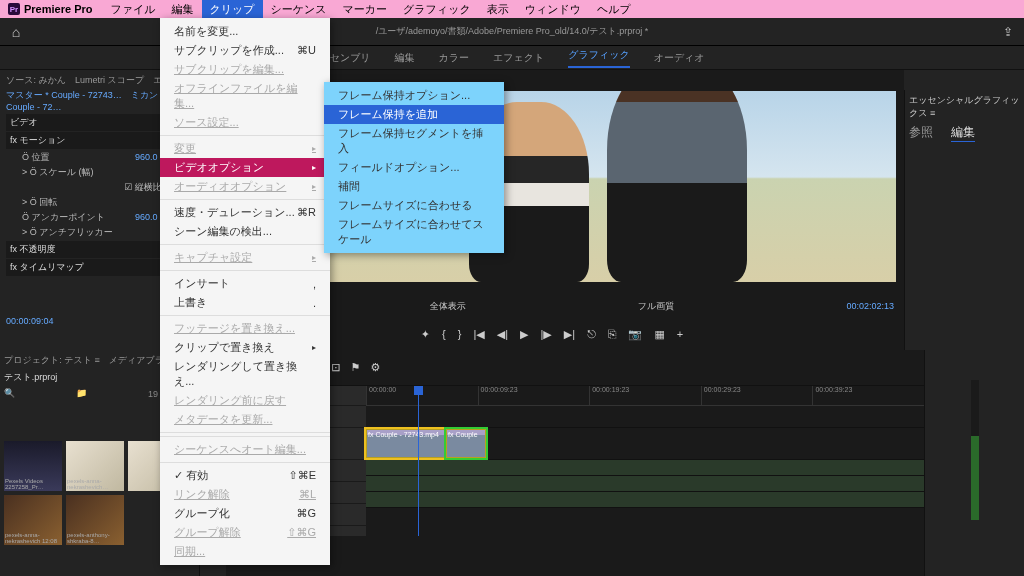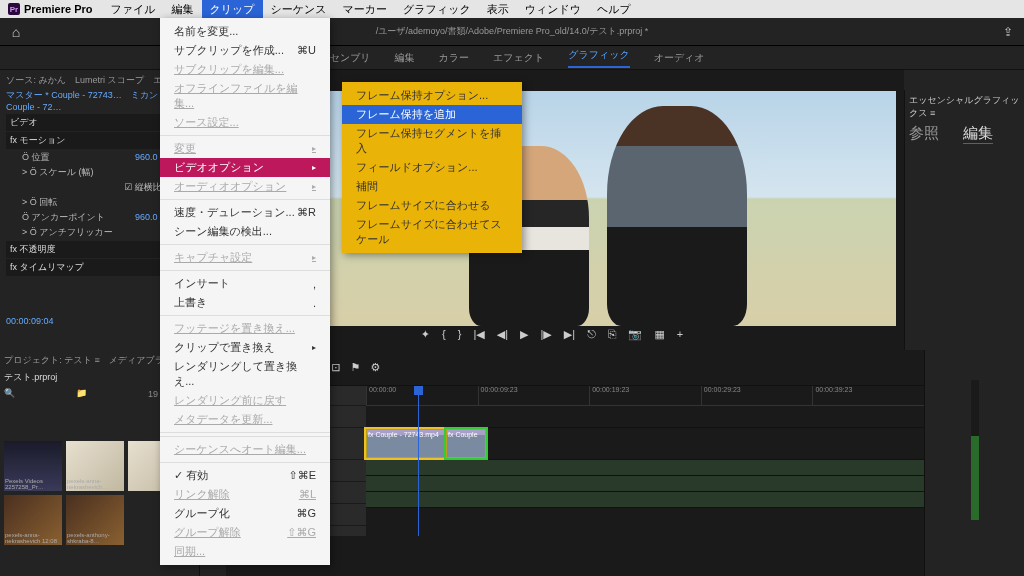--- a/index.html
+++ b/index.html
@@ -1,17 +1,17 @@
 <!DOCTYPE html>
 <html><head>
 <meta charset="utf-8">
 <style>
 * { margin:0; padding:0; box-sizing:border-box; font-family:"Hiragino Sans","Helvetica Neue",sans-serif; }
 body { width:1024px; height:576px; background:#232323; color:#ccc; font-size:10px; overflow:hidden; position:relative; }
-.menubar { height:18px; background:#e5e5e5; color:#000; display:flex; align-items:center; font-size:11px; }
+.menubar { height:18px; background:#f9a8d4; color:#000; display:flex; align-items:center; font-size:11px; }
 .menubar .app { font-weight:600; padding:0 10px 0 8px; display:flex; align-items:center; gap:4px;}
 .menubar .pr { width:12px;height:12px;background:#2a0a3a;color:#d490ff;font-size:8px;font-weight:700;display:flex;align-items:center;justify-content:center;border-radius:2px;}
 .menubar .mi { padding:2px 8px; cursor:default;}
 .menubar .mi.open { background:#2a64d6; color:#fff;}
 .toolbar { height:28px; background:#232323; display:flex; align-items:center; border-bottom:1px solid #000;}
 .toolbar .home { width:32px; text-align:center; font-size:14px;}
 .toolbar .path { flex:1; text-align:center; color:#999; font-size:9px;}
 .toolbar .share { width:32px; text-align:center; font-size:12px;}
 .workspaces { height:24px; background:#232323; display:flex; justify-content:center; gap:24px; align-items:center; font-size:10px; color:#999; border-bottom:1px solid #111;}
 .workspaces span.active { color:#56a0ff; border-bottom:2px solid #2a64d6; padding-bottom:4px;}
@@ -27,21 +27,21 @@
 .prgcol .title { font-size:9px; padding:3px 8px; color:#ccc;}
 .prgcol .mon { flex:1; margin:2px 8px; background:#000; position:relative; overflow:hidden;}
 .sky { position:absolute; inset:0; background:linear-gradient(180deg,#b8d4e8 0%,#d5e5ef 45%,#cad3b0 46%,#d8cfa8 100%);}
 .person { position:absolute; bottom:0; border-radius:40% 40% 10% 10%; }
 .p1 { left:38%; width:120px; height:180px; background:linear-gradient(180deg,#d4a67a 0%,#d4a67a 30%,#262626 30%,#262626 45%,#e8e5df 45%,#e8e5df 58%,#1a1a1a 58%);}
 .p2 { left:58%; width:140px; height:220px; background:linear-gradient(180deg,#4a3224 0%,#4a3224 18%,#5a6570 18%,#5a6570 55%,#1a1a1a 55%);}
 .prgcol .ctrls { height:44px; display:flex; align-items:center; justify-content:space-between; padding:0 10px; font-size:9px; color:#6af;}
 .prgcol .ctrls .c { color:#ccc;}
 .egcol { width:120px; background:#232323; border-left:1px solid #111; padding:4px; font-size:9px;margin-top:20px;}
 .egcol .t { color:#ccc; margin-bottom:4px;}
-.egcol .tt { display:flex; gap:24px; color:#999; font-size:15px;}
+.egcol .tt { display:flex; gap:18px; color:#999; font-size:12px;}
 .egcol .tt .a { color:#ddd; border-bottom:1px solid #2a64d6;}
 
 .botrow { display:flex; height:226px; }
 .prjcol { width:200px; background:#232323; border-right:1px solid #111; padding:4px; font-size:9px;}
 .prjcol .tabs { color:#999; margin-bottom:4px;}
 .prjcol .thumbs { display:flex; flex-wrap:wrap; gap:4px; margin-top:40px;}
 .prjcol .th { width:58px; height:50px; background:linear-gradient(135deg,#4a3020,#8a6030); font-size:6px; color:#aaa; display:flex; align-items:flex-end; padding:1px;}
 .prjcol .th.l { background:linear-gradient(180deg,#1a1a2a,#3a3a5a);}
 .prjcol .th.w { background:linear-gradient(135deg,#e8e0d0,#c0b8a0);}
 .tlcol { flex:1; background:#1a1a1a; display:flex;}
@@ -64,21 +64,21 @@
 .atr { height:16px; background:#2a3a2a; border-bottom:1px solid #111;}
 .playhead { position:absolute; top:0; bottom:0; width:1px; background:#2a64d6; left:52px;}
 .playhead::before { content:""; position:absolute; top:0; left:-4px; width:9px; height:9px; background:#2a64d6;}
 
 .menu1 { position:absolute; left:160px; top:18px; width:170px; background:#f5f5f5; color:#333; font-size:11px; box-shadow:2px 2px 8px rgba(0,0,0,0.4); padding:4px 0; z-index:100;}
 .menu1 .mi, .menu2 .mi { padding:2px 14px; display:flex; justify-content:space-between; align-items:center;}
 .menu1 .mi.d, .menu2 .mi.d { color:#aaa;text-decoration:underline;}
 .menu1 .mi.hl { background:#be185d; color:#fff;}
 .menu1 .sep, .menu2 .sep { height:1px; background:#ddd; margin:3px 0;}
 .menu1 .arr::after { content:"▸"; font-size:8px;}
-.menu2 { position:absolute; left:342px; top:82px; width:180px; background:#eab308; color:#333; font-size:11px; box-shadow:2px 2px 8px rgba(0,0,0,0.4); padding:4px 0; z-index:101;}
+.menu2 { position:absolute; left:324px; top:82px; width:180px; background:#7dd3fc; color:#333; font-size:11px; box-shadow:2px 2px 8px rgba(0,0,0,0.4); padding:4px 0; z-index:101;}
 .menu2 .mi.hl { background:#2a64d6; color:#fff;}
 .tlaudio { width:100px; background:#232323; border-left:1px solid #111;}
 .meter { width:8px; height:140px; background:linear-gradient(0deg,#2a6a2a 0%,#2a6a2a 60%,#1a1a1a 60%); margin:30px auto;}
 </style>
 </head>
 <body>
 
 <div class="menubar">
   <span class="app">
       <span class="pr">Pr</span>
@@ -143,20 +143,26 @@
     <div class="hdr">fx 不透明度</div>
     <div class="hdr">fx タイムリマップ</div>
     <div style="color:#6af;margin-top:40px">00:00:09:04</div>
   </div>
   <div class="prgcol">
     <div class="title">プログラム: ミカン ≡</div>
     <div class="mon">
       <div class="sky"></div>
         <div class="person p2"></div>
         <div class="person p1"></div>
+    </div>
+    <div class="ctrls">
+      <span>00:00:09:04</span>
+      <span class="c">全体表示</span>
+      <span class="c">フル画質</span>
+      <span>00:02:02:13</span>
     </div>
     <div style="height:22px;display:flex;justify-content:center;gap:12px;color:#ccc;font-size:11px">
       <span>✦</span>
       <span>{</span>
       <span>}</span>
       <span>|◀</span>
       <span>◀|</span>
       <span>▶</span>
       <span>|▶</span>
       <span>▶|</span>

